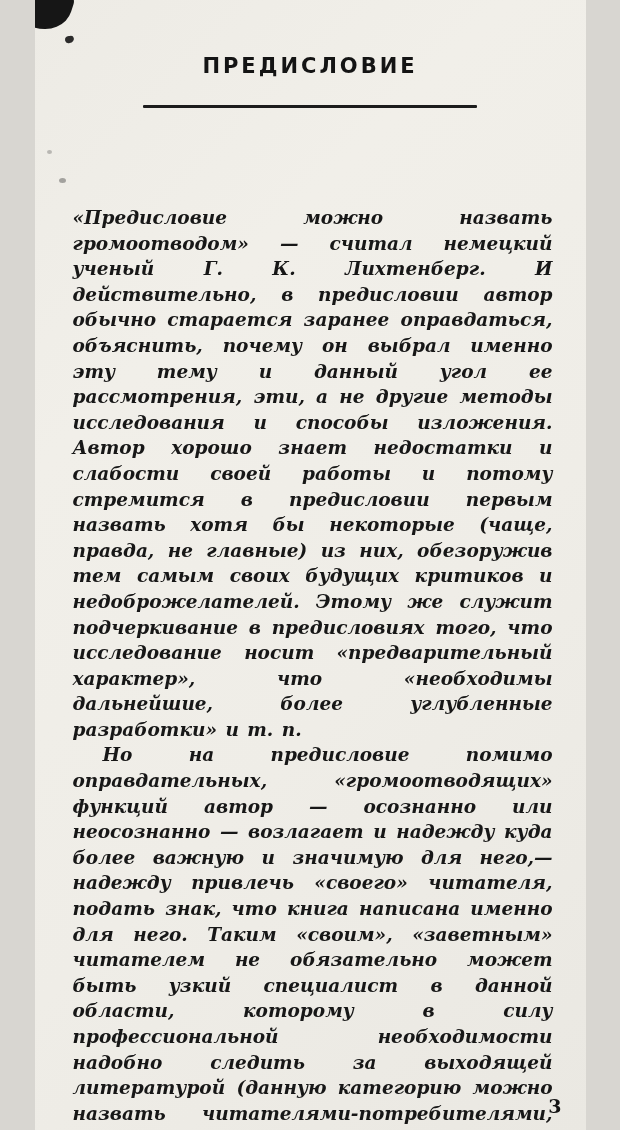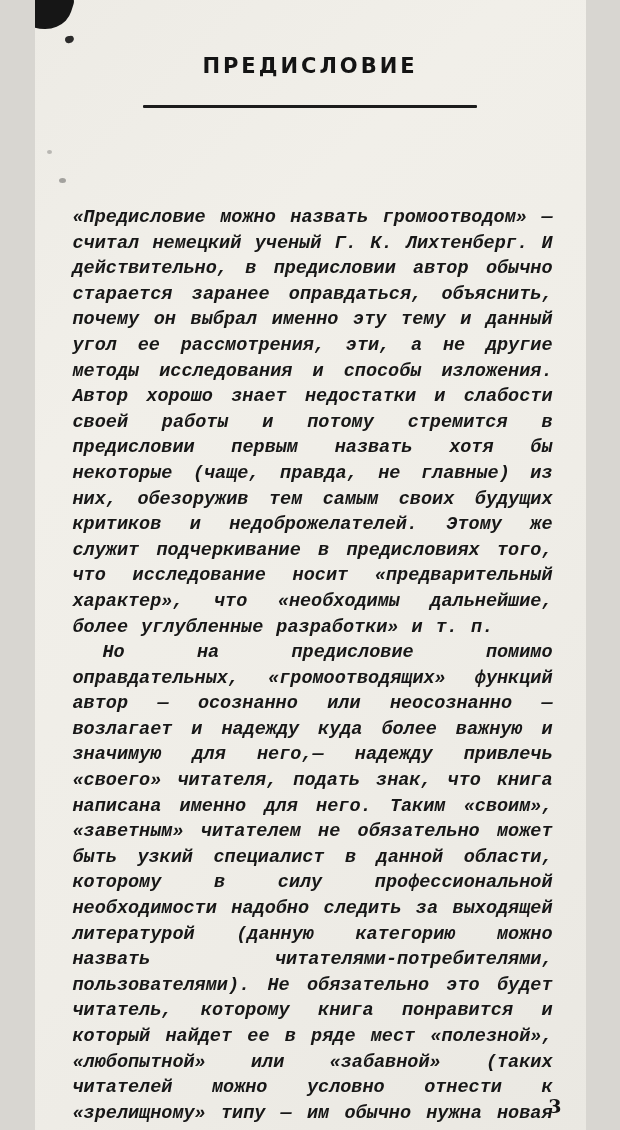--- a/index.html
+++ b/index.html
@@ -42,21 +42,20 @@
       font-weight: bold;
       font-size: 18.5px;
       line-height: 25.6px;
       text-align: justify;
       color: #171717;
       word-spacing: 2px;
     }
     .body-text p {
       margin: 0;
       padding: 0;
-      font-family: Liberation Mono, monospace;
     }
     .body-text p.indent {
       text-indent: 30px;
     }
     .page-number {
       position: absolute;
       right: 24px;
       bottom: 13px;
       font-family: "DejaVu Serif", serif;
       font-weight: bold;

